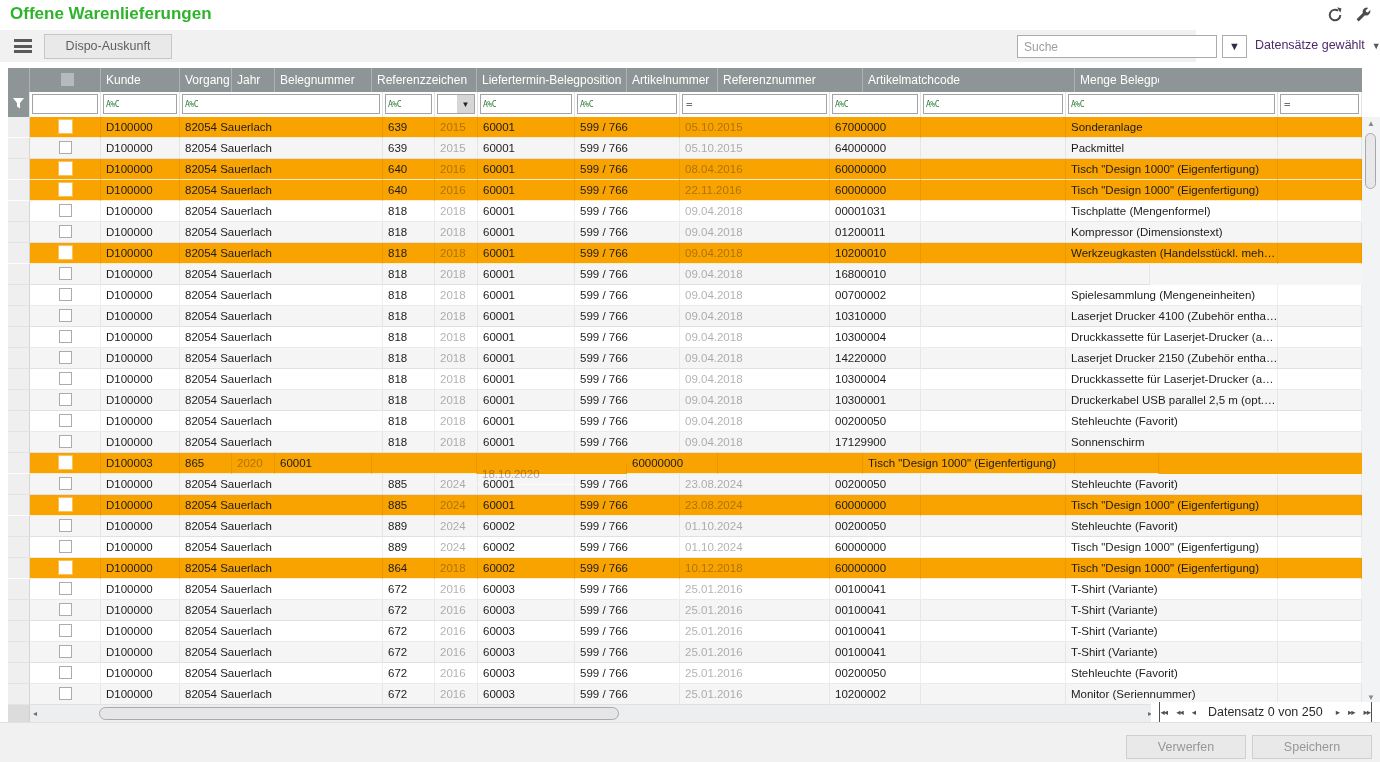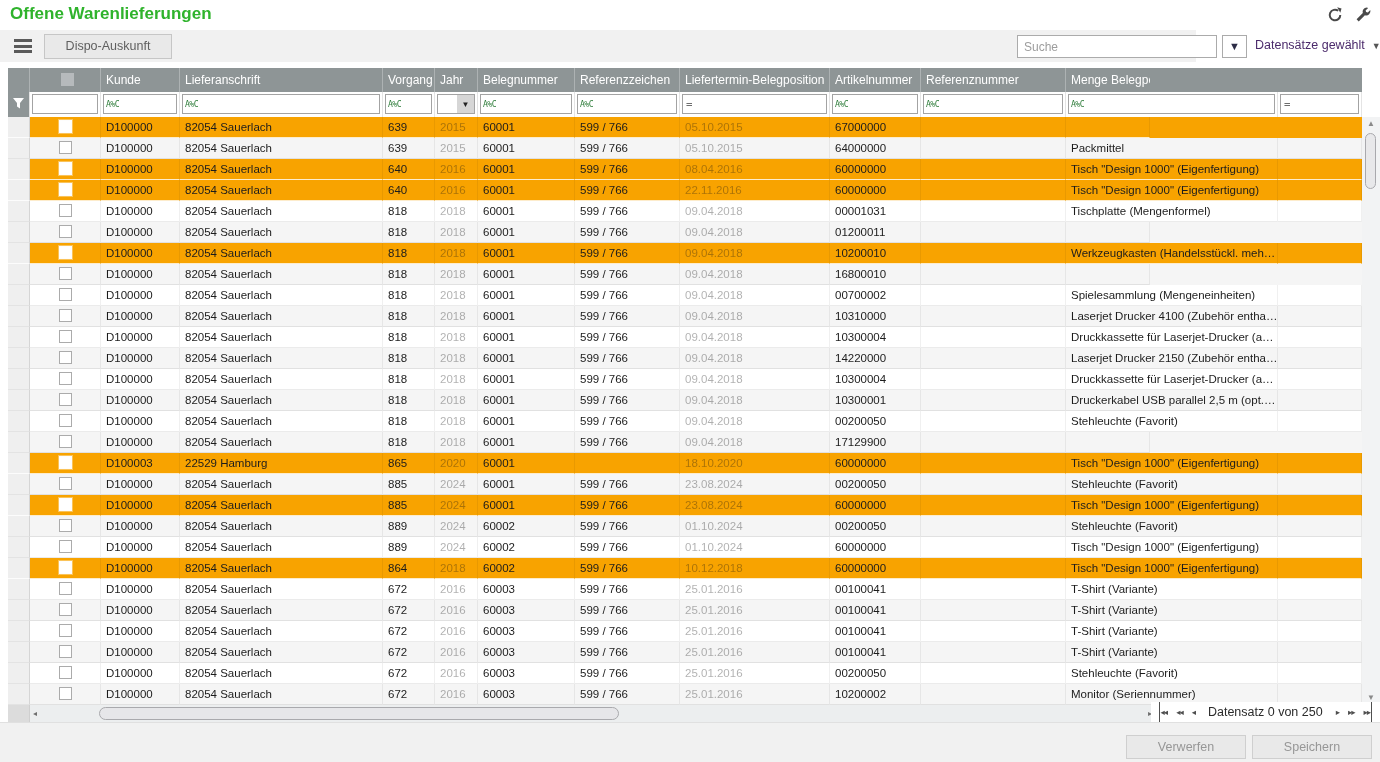--- a/index.html
+++ b/index.html
@@ -115,28 +115,28 @@
     <div class="records-sel"><span>Datensätze gewählt</span><span class="caret">▼</span></div>
   </div>
 
   <div class="grid">
     <div class="trow thead" id="thead">
         <div class="hc" style="width: 22px;"></div>
         <div class="hc" style="width: 71px;">
           <div class="hcb"></div>
         </div>
         <div class="hc" style="width: 79px;">Kunde</div>
-        <div class="hc" style="width: 203px;">Lieferanschrift</div>
         <div class="hc" style="width: 52px;">Vorgang</div>
         <div class="hc" style="width: 43px;">Jahr</div>
         <div class="hc" style="width: 97px;">Belegnummer</div>
         <div class="hc" style="width: 105px;">Referenzzeichen</div>
         <div class="hc" style="width: 150px;">Liefertermin-Belegposition</div>
         <div class="hc" style="width: 91px;">Artikelnummer</div>
         <div class="hc" style="width: 145px;">Referenznummer</div>
+        <div class="hc" style="width: 212px;">Artikelmatchcode</div>
         <div class="hc noborder" style="width: 84px;">Menge Belegpos</div>
       </div>
     <div class="trow tfilter" id="tfilter">
         <div class="fc funnel" style="width: 22px;">
           <svg width="13" height="13" viewBox="0 0 13 13">
             <path d="M1 1h11L8 6v5.5L5 9.5V6z" fill="#fff"></path>
           </svg>
         </div>
         <div class="fc" style="width: 71px;">
           <div class="fbox">
@@ -216,20 +216,21 @@
           <div class="c cbcell" style="width: 71px;"><div class="cb"></div></div>
           <div class="c" style="width: 79px;">D100000</div>
           <div class="c" style="width: 203px;">82054 Sauerlach</div>
           <div class="c" style="width: 52px;">639</div>
           <div class="c muted" style="width: 43px;">2015</div>
           <div class="c" style="width: 97px;">60001</div>
           <div class="c" style="width: 105px;">599 / 766</div>
           <div class="c muted" style="width: 150px;">05.10.2015</div>
           <div class="c" style="width: 91px;">67000000</div>
           <div class="c" style="width: 145px;"></div>
+          <div class="c" style="width: 212px;">Sonderanlage</div>
           <div class="c" style="width: 84px;"></div>
         </div>
         <div class="r alt">
           <div class="c ind" style="width: 22px;"></div>
           <div class="c cbcell" style="width: 71px;"><div class="cb"></div></div>
           <div class="c" style="width: 79px;">D100000</div>
           <div class="c" style="width: 203px;">82054 Sauerlach</div>
           <div class="c" style="width: 52px;">639</div>
           <div class="c muted" style="width: 43px;">2015</div>
           <div class="c" style="width: 97px;">60001</div>
@@ -290,20 +291,21 @@
           <div class="c cbcell" style="width: 71px;"><div class="cb"></div></div>
           <div class="c" style="width: 79px;">D100000</div>
           <div class="c" style="width: 203px;">82054 Sauerlach</div>
           <div class="c" style="width: 52px;">818</div>
           <div class="c muted" style="width: 43px;">2018</div>
           <div class="c" style="width: 97px;">60001</div>
           <div class="c" style="width: 105px;">599 / 766</div>
           <div class="c muted" style="width: 150px;">09.04.2018</div>
           <div class="c" style="width: 91px;">01200011</div>
           <div class="c" style="width: 145px;"></div>
+          <div class="c" style="width: 212px;">Kompressor (Dimensionstext)</div>
           <div class="c" style="width: 84px;"></div>
         </div>
         <div class="r sel">
           <div class="c ind" style="width: 22px;"></div>
           <div class="c cbcell" style="width: 71px;"><div class="cb"></div></div>
           <div class="c" style="width: 79px;">D100000</div>
           <div class="c" style="width: 203px;">82054 Sauerlach</div>
           <div class="c" style="width: 52px;">818</div>
           <div class="c muted" style="width: 43px;">2018</div>
           <div class="c" style="width: 97px;">60001</div>
@@ -438,32 +440,32 @@
           <div class="c cbcell" style="width: 71px;"><div class="cb"></div></div>
           <div class="c" style="width: 79px;">D100000</div>
           <div class="c" style="width: 203px;">82054 Sauerlach</div>
           <div class="c" style="width: 52px;">818</div>
           <div class="c muted" style="width: 43px;">2018</div>
           <div class="c" style="width: 97px;">60001</div>
           <div class="c" style="width: 105px;">599 / 766</div>
           <div class="c muted" style="width: 150px;">09.04.2018</div>
           <div class="c" style="width: 91px;">17129900</div>
           <div class="c" style="width: 145px;"></div>
+          <div class="c" style="width: 212px;">Sonnenschirm</div>
           <div class="c" style="width: 84px;"></div>
         </div>
         <div class="r sel">
           <div class="c ind" style="width: 22px;"></div>
           <div class="c cbcell" style="width: 71px;"><div class="cb"></div></div>
           <div class="c" style="width: 79px;">D100003</div>
-          <div class="c" style="width: 203px;">22529 Hamburg</div>
           <div class="c" style="width: 52px;">865</div>
           <div class="c muted" style="width: 43px;">2020</div>
           <div class="c" style="width: 97px;">60001</div>
           <div class="c" style="width: 105px;"></div>
-          <div class="c muted" style="width: 150px;">18.10.2020</div>
+          <div class="c muted" style="width: 150px; margin-top: 11px;">18.10.2020</div>
           <div class="c" style="width: 91px;">60000000</div>
           <div class="c" style="width: 145px;"></div>
           <div class="c" style="width: 212px;">Tisch "Design 1000" (Eigenfertigung)</div>
           <div class="c" style="width: 84px;"></div>
         </div>
         <div class="r alt">
           <div class="c ind" style="width: 22px;"></div>
           <div class="c cbcell" style="width: 71px;"><div class="cb"></div></div>
           <div class="c" style="width: 79px;">D100000</div>
           <div class="c" style="width: 203px;">82054 Sauerlach</div>

